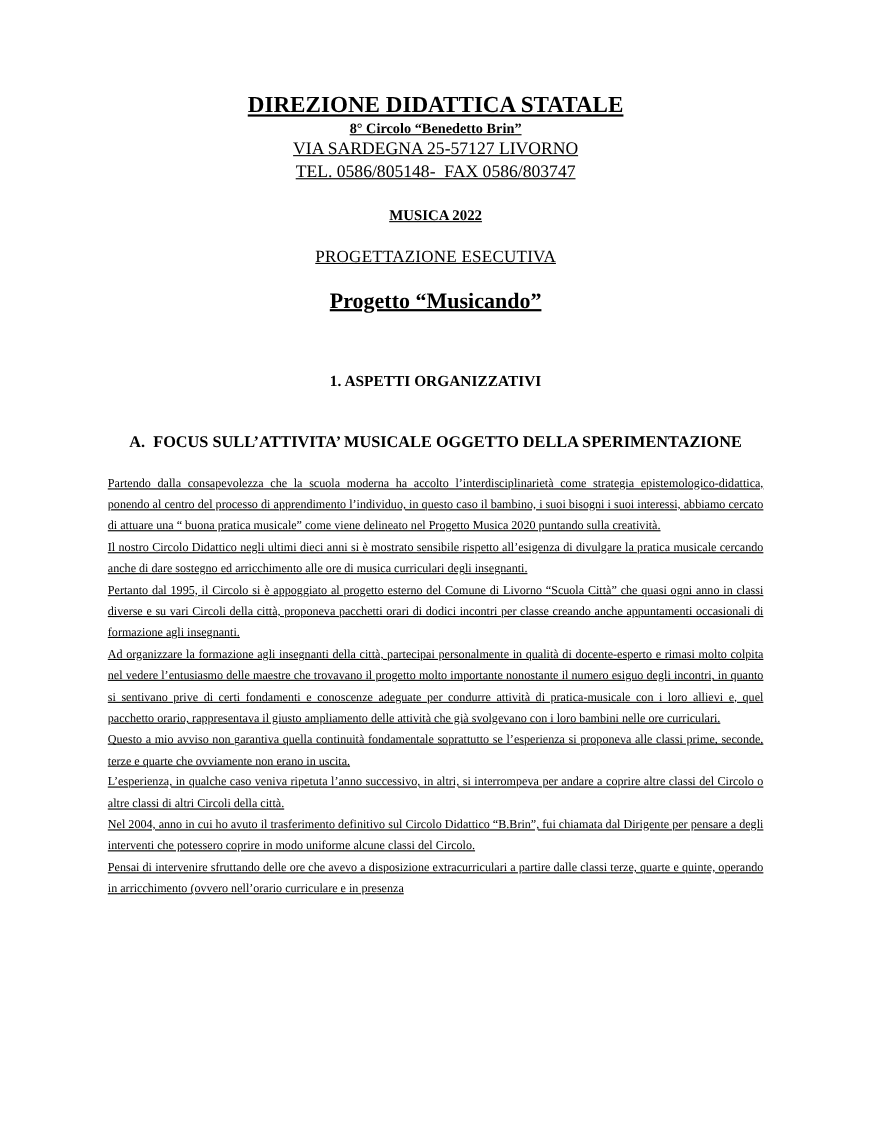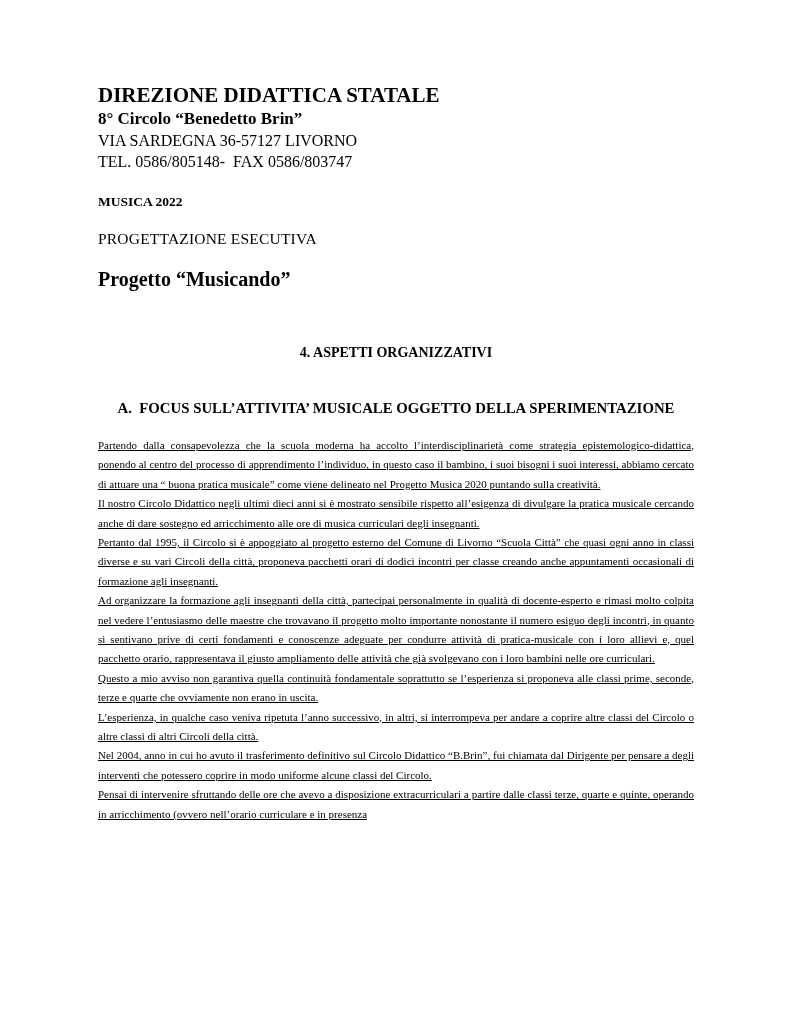--- a/index.html
+++ b/index.html
@@ -8,28 +8,28 @@
     position: relative;
     width: 791px;
     height: 1024px;
     margin: 0 auto;
     background: #ffffff;
     color: #000000;
     font-family: "Liberation Serif", "DejaVu Serif", serif;
     padding: 82px 97px 0 98px;
     overflow: hidden;
   }
-  .doc-header { text-align: left; }
+  .doc-header { text-align: center; text-decoration: underline; }
   .title {
     font-size: 21px;
     font-weight: bold;
     line-height: 1.25;
   }
   .subtitle {
-    font-size: 17px;
+    font-size: 13px;
     font-weight: bold;
     line-height: 1.35;
   }
   .addr {
     font-size: 16px;
     line-height: 1.3;
     white-space: pre-wrap;
   }
   .program {
     font-size: 13.5px;
@@ -75,29 +75,29 @@
   .body-text p { margin: 0; }
 </style>
 </head>
 <body>
 
 <div class="page">
 
   <header class="doc-header">
     <h1 class="title">DIREZIONE DIDATTICA STATALE</h1>
     <h2 class="subtitle">8° Circolo “Benedetto Brin”</h2>
-    <p class="addr">VIA SARDEGNA 36-57127 LIVORNO</p>
+    <p class="addr">VIA SARDEGNA 25-57127 LIVORNO</p>
     <p class="addr">TEL. 0586/805148-  FAX 0586/803747</p>
     <p class="program">MUSICA 2022</p>
     <p class="doc-type">PROGETTAZIONE ESECUTIVA</p>
     <h3 class="project-title">Progetto “Musicando”</h3>
   </header>
 
   <section>
-    <h4 class="section-heading">4. ASPETTI ORGANIZZATIVI</h4>
+    <h4 class="section-heading">1. ASPETTI ORGANIZZATIVI</h4>
     <h5 class="sub-heading">A.  FOCUS SULL’ATTIVITA’ MUSICALE OGGETTO DELLA SPERIMENTAZIONE</h5>
 
     <div class="body-text">
       <p>Partendo dalla consapevolezza che la scuola moderna ha accolto l’interdisciplinarietà come strategia epistemologico-didattica, ponendo al centro del processo di apprendimento l’individuo, in questo caso il bambino, i suoi bisogni i suoi interessi, abbiamo cercato di attuare una “ buona pratica musicale” come viene delineato nel Progetto Musica 2020 puntando sulla creatività.</p>
       <p>Il nostro Circolo Didattico negli ultimi dieci anni si è mostrato sensibile rispetto all’esigenza di divulgare la pratica musicale cercando anche di dare sostegno ed arricchimento alle ore di musica curriculari degli insegnanti.</p>
       <p>Pertanto dal 1995, il Circolo si è appoggiato al progetto esterno del Comune di Livorno “Scuola Città” che quasi ogni anno in classi diverse e su vari Circoli della città, proponeva pacchetti orari di dodici incontri per classe creando anche appuntamenti occasionali di formazione agli insegnanti.</p>
       <p>Ad organizzare la formazione agli insegnanti della città, partecipai personalmente in qualità di docente-esperto e rimasi molto colpita nel vedere l’entusiasmo delle maestre che trovavano il progetto molto importante nonostante il numero esiguo degli incontri, in quanto si sentivano prive di certi fondamenti e conoscenze adeguate per condurre attività di pratica-musicale con i loro allievi e, quel pacchetto orario, rappresentava il giusto ampliamento delle attività che già svolgevano con i loro bambini nelle ore curriculari.</p>
       <p>Questo a mio avviso non garantiva quella continuità fondamentale soprattutto se l’esperienza si proponeva alle classi prime, seconde, terze e quarte che ovviamente non erano in uscita.</p>
       <p>L’esperienza, in qualche caso veniva ripetuta l’anno successivo, in altri, si interrompeva per andare a coprire altre classi del Circolo o altre classi di altri Circoli della città.</p>
       <p>Nel 2004, anno in cui ho avuto il trasferimento definitivo sul Circolo Didattico “B.Brin”, fui chiamata dal Dirigente per pensare a degli interventi che potessero coprire in modo uniforme alcune classi del Circolo.</p>

